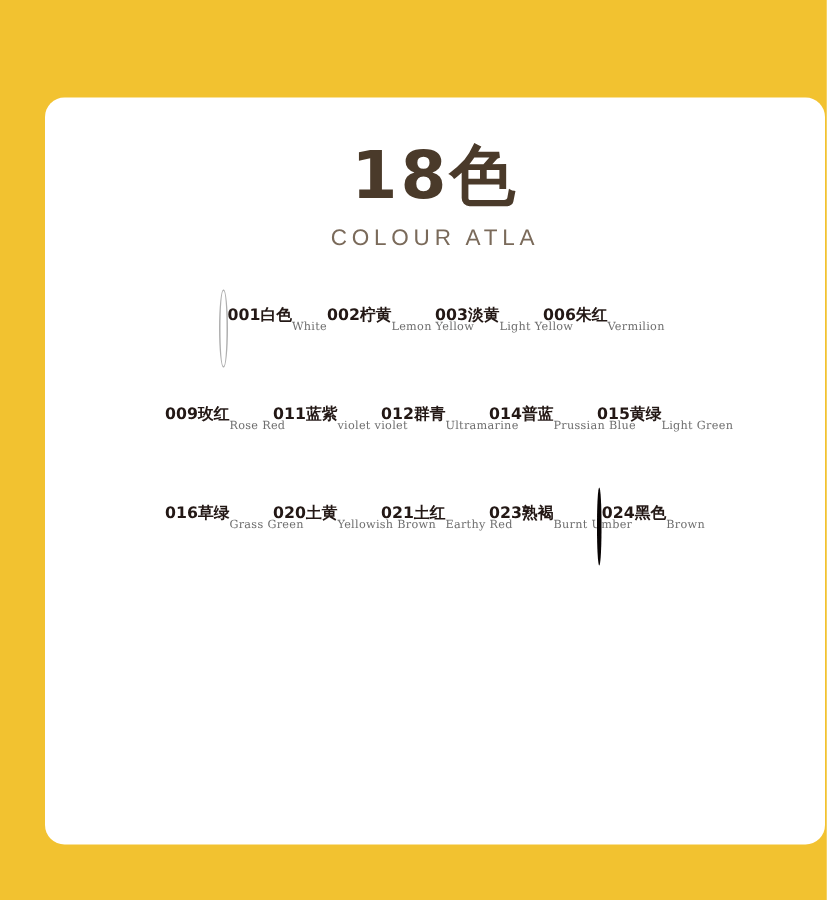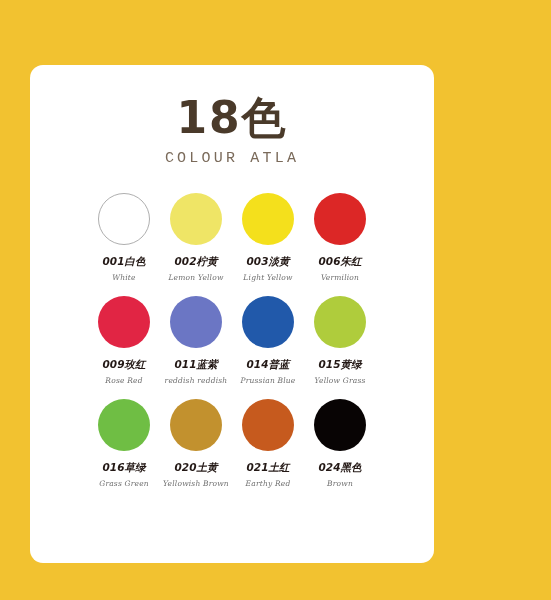--- a/index.html
+++ b/index.html
@@ -16,42 +16,42 @@
   .page {
     position: relative;
     width: 551px;
     height: 600px;
     background: #F2C230;
   }
   .card {
     position: absolute;
     left: 30px;
     top: 65px;
-    width: 404px;
+    width: 520px;
     height: 498px;
     background: #FFFFFF;
     border-radius: 13px;
     box-sizing: border-box;
   }
   .title-block {
     width: 100%;
     text-align: center;
     padding-top: 30px;
   }
   .main-title {
     font-family: "DejaVu Sans", "Liberation Sans", sans-serif;
     font-size: 44px;
     font-weight: bold;
     color: #4A3A2A;
     letter-spacing: 2px;
     line-height: 1.05;
     margin: 0;
   }
   .sub-title {
-    font-family: Liberation Mono, monospace;
+    font-family: Liberation Sans, sans-serif;
     font-size: 15px;
     color: #7A6A5A;
     letter-spacing: 3.2px;
     margin-top: 9px;
   }
   .grid {
     position: absolute;
     left: 0;
     top: 128px;
     width: 100%;
@@ -60,44 +60,42 @@
     row-gap: 14px;
   }
   .row {
     display: flex;
     justify-content: center;
     column-gap: 0px;
   }
   .swatch-cell {
     width: 72px;
     display: flex;
-    flex-direction: column;
-    align-items: center;
-    font-style: italic;
+    flex-direction: row;
   }
   .dot {
     width: 52px;
     height: 52px;
     border-radius: 50%;
     box-sizing: border-box;
   }
   .dot.outlined {
     border: 1px solid #AFAFAF;
   }
   .label-cn {
     margin-top: 10px;
     font-family: "DejaVu Sans", "Liberation Sans", sans-serif;
     font-size: 10.5px;
     font-weight: bold;
     color: #231815;
     white-space: nowrap;
     letter-spacing: 0px;
   }
   .label-en {
-    margin-top: 4px;
+    margin-top: 20px;
     font-family: "DejaVu Serif", "Liberation Serif", serif;
     font-size: 7.5px;
     color: #6E6E6E;
     white-space: nowrap;
     letter-spacing: 0.2px;
   }
 </style>
 </head>
 <body>
 
@@ -134,50 +132,60 @@
         </div>
         <div class="row">
           <div class="swatch-cell">
             <div class="dot" style="background: rgb(225, 37, 68);"></div>
             <div class="label-cn">009玫红</div>
             <div class="label-en">Rose Red</div>
           </div>
           <div class="swatch-cell">
             <div class="dot" style="background: rgb(107, 118, 196);"></div>
             <div class="label-cn">011蓝紫</div>
-            <div class="label-en">reddish reddish</div>
+            <div class="label-en">violet violet</div>
+          </div>
+          <div class="swatch-cell">
+            <div class="dot" style="background: rgb(42, 52, 160);"></div>
+            <div class="label-cn">012群青</div>
+            <div class="label-en">Ultramarine</div>
           </div>
           <div class="swatch-cell">
             <div class="dot" style="background: rgb(33, 89, 170);"></div>
             <div class="label-cn">014普蓝</div>
             <div class="label-en">Prussian Blue</div>
           </div>
           <div class="swatch-cell">
             <div class="dot" style="background: rgb(175, 204, 60);"></div>
             <div class="label-cn">015黄绿</div>
-            <div class="label-en">Yellow Grass</div>
+            <div class="label-en">Light Green</div>
           </div>
         </div>
         <div class="row">
           <div class="swatch-cell">
             <div class="dot" style="background: rgb(111, 190, 68);"></div>
             <div class="label-cn">016草绿</div>
             <div class="label-en">Grass Green</div>
           </div>
           <div class="swatch-cell">
             <div class="dot" style="background: rgb(194, 145, 46);"></div>
             <div class="label-cn">020土黄</div>
             <div class="label-en">Yellowish Brown</div>
           </div>
           <div class="swatch-cell">
             <div class="dot" style="background: rgb(198, 90, 30);"></div>
             <div class="label-cn">021土红</div>
             <div class="label-en">Earthy Red</div>
           </div>
           <div class="swatch-cell">
+            <div class="dot" style="background: rgb(111, 84, 51);"></div>
+            <div class="label-cn">023熟褐</div>
+            <div class="label-en">Burnt Umber</div>
+          </div>
+          <div class="swatch-cell">
             <div class="dot" style="background: rgb(8, 4, 4);"></div>
             <div class="label-cn">024黑色</div>
             <div class="label-en">Brown</div>
           </div>
         </div>
       </div>
 
   </div>
 </div>
 

